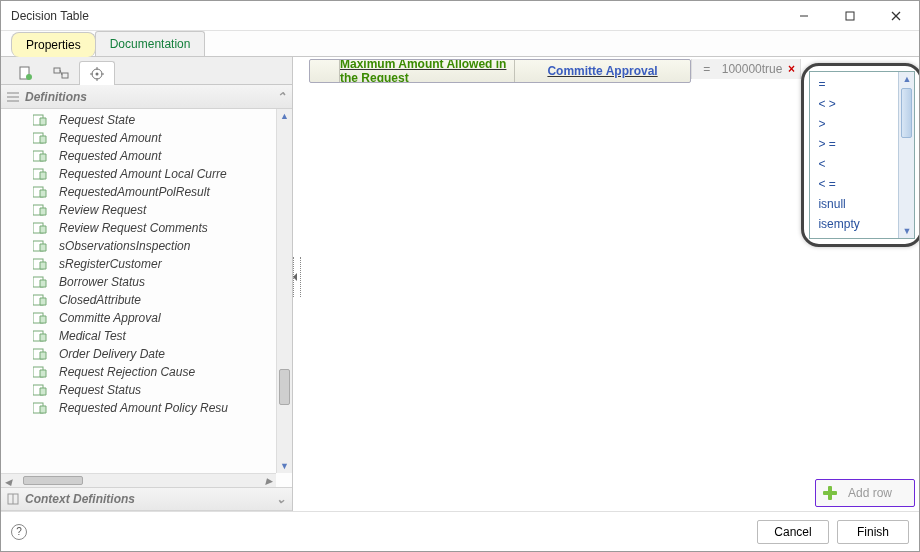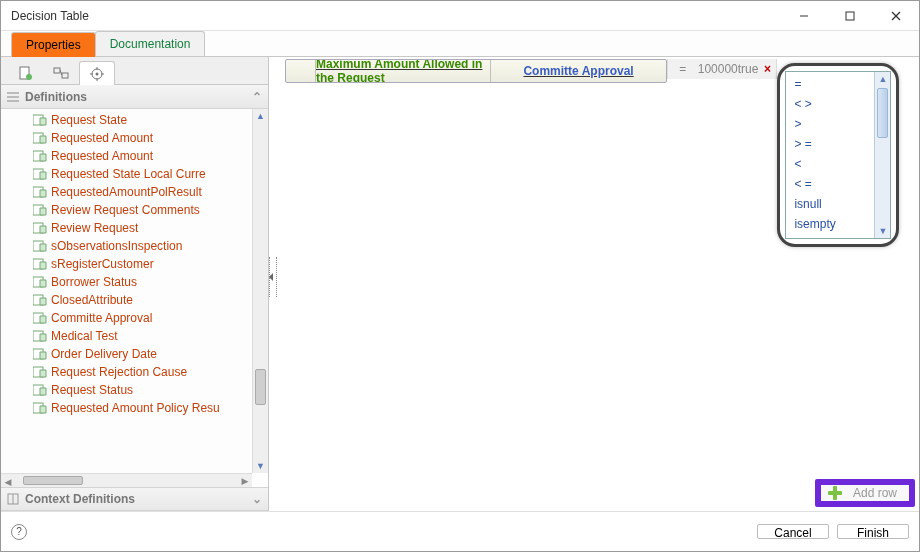--- a/index.html
+++ b/index.html
@@ -4,31 +4,31 @@
 <style>
   * { box-sizing: border-box; }
   html, body { margin:0; padding:0; font-family: "Segoe UI", Tahoma, Arial, sans-serif; font-size:12px; color:#333; }
   .window { width:920px; height:552px; border:1px solid #999; background:#fff; display:flex; flex-direction:column; position:relative; }
   .titlebar { height:30px; display:flex; align-items:center; padding:0 0 0 10px; border-bottom:1px solid #e2e2e2; justify-content:space-between; }
   .title-text { font-size:12px; }
   .winctrls { display:flex; height:100%; }
   .winctrls div { width:46px; display:flex; align-items:center; justify-content:center; font-size:13px; }
   .tabbar { height:26px; display:flex; align-items:flex-end; background:#fdfdfd; padding:4px 10px 0 10px; border-bottom:1px solid #c8c8c8; gap:0; }
   .tab { padding:5px 14px 5px 14px; border:1px solid #c8c8c8; border-bottom:none; background:#f1f1f1; color:#15803d; border-top-left-radius:3px; border-top-right-radius:3px; margin-right:-1px; cursor:pointer; }
-  .tab.active { background:#f97316; color:#000; position:relative; top:1px; }
+  .tab.active { background:#fef9c3; color:#000; position:relative; top:1px;border-radius:8px; }
   .body { flex:1; display:flex; overflow:hidden; }
-  .leftpanel { width:268px; border-right:1px solid #c8c8c8; display:flex; flex-direction:column; background:#fdfdfd; }
+  .leftpanel { width:292px; border-right:1px solid #c8c8c8; display:flex; flex-direction:column; background:#fdfdfd;font-style:italic; }
   .iconbar { height:28px; display:flex; align-items:flex-end; border-bottom:1px solid #c8c8c8; padding:0 6px; gap:0; background:#efefef; }
   .iconbar .ibtn { width:36px; height:24px; display:flex; align-items:center; justify-content:center; border:1px solid transparent; border-bottom:none; border-top-left-radius:3px; border-top-right-radius:3px; cursor:pointer; }
   .iconbar .ibtn.active { background:#fff; border-color:#c8c8c8; position:relative; top:1px; }
   .sectionhead { height:24px; background:linear-gradient(#f4f4f4,#e8e8e8); border-bottom:1px solid #d3d3d3; display:flex; align-items:center; padding:0 6px; color:#777; font-weight:bold; gap:6px; }
   .sectionhead.sub { border-top:1px solid #d3d3d3; }
   .treewrap { flex:1; position:relative; overflow:hidden; }
   .tree { position:absolute; inset:0 16px 14px 0; overflow:hidden; padding:2px 0 0 4px; }
-  .tree-item { display:flex; align-items:center; gap:4px; padding:2px 2px 2px 28px; white-space:nowrap; color:#c2410c; cursor:default; }
+  .tree-item { display:flex; align-items:center; gap:12px; padding:2px 2px 2px 28px; white-space:nowrap; color:#404040; cursor:default; }
   .def-ico { width:14px; height:12px; display:inline-flex; }
   .vscroll { position:absolute; top:0; right:0; bottom:14px; width:16px; background:#efefef; border-left:1px solid #ddd; }
   .vscroll .up, .vscroll .down { height:14px; display:flex; align-items:center; justify-content:center; color:#5a7bbf; font-size:9px; cursor:pointer; }
   .vscroll .down { position:absolute; bottom:0; left:0; right:0; }
   .vscroll .thumb { position:absolute; left:2px; right:2px; top:260px; height:36px; background:#cfcfcf; border:1px solid #aaa; border-radius:2px; cursor:pointer; }
   .hscroll { position:absolute; left:0; right:16px; bottom:0; height:14px; background:#efefef; border-top:1px solid #ddd; }
   .hscroll .left,.hscroll .right { width:14px; height:100%; display:inline-flex; align-items:center; justify-content:center; color:#888; font-size:9px; cursor:pointer; }
   .hscroll .right { float:right; }
   .hscroll .thumb { position:absolute; top:2px; left:22px; width:60px; bottom:2px; background:#cfcfcf; border:1px solid #aaa; border-radius:2px; cursor:pointer; }
   .splitter { width:8px; background:#fff; position:relative; cursor:ew-resize; }
@@ -47,26 +47,26 @@
   .gridrow .del { width:18px; color:#c00; font-weight:bold; text-align:center; cursor:pointer; }
   .gridarea { flex:1; position:relative; }
   .dropdown { position:absolute; left:0; top:4px; width:122px; border:3px solid #444; border-radius:18px; padding:5px; background:#fff; box-shadow:0 0 4px rgba(0,0,0,0.25); }
   .ddinner { border:1px solid #8aa; background:#fff; display:flex; }
   .ddlist { flex:1; padding:2px 4px 4px 6px; }
   .ddlist div { color:#28519e; padding:3px 2px; font-size:12px; cursor:pointer; }
   .ddscroll { width:16px; background:#e8eef6; border-left:1px solid #bcd; position:relative; }
   .ddscroll .u,.ddscroll .d { height:14px; display:flex; align-items:center; justify-content:center; color:#5a7bbf; font-size:9px; cursor:pointer; }
   .ddscroll .d { position:absolute; bottom:0; left:0; right:0; }
   .ddscroll .th { position:absolute; left:2px; right:2px; top:16px; height:50px; background:linear-gradient(to right,#d8e6f5,#b8cfe8); border:1px solid #9bb8d8; border-radius:2px; cursor:pointer; }
-  .addrow { height:28px; margin-top:auto; border:6px solid #6d28d9; background:#f8f8f8; width:100px; display:flex; align-items:center; padding:0 6px; gap:10px; color:#9a9a9a; cursor:pointer; border-radius:2px; }
+  .addrow { height:28px; margin-top:auto; border:1px solid #6d28d9; background:#f8f8f8; width:100px; display:flex; align-items:center; padding:0 6px; gap:10px; color:#9a9a9a; cursor:pointer; border-radius:2px; }
   .plus { width:16px; height:16px; display:inline-flex; align-items:center; justify-content:center; }
   .footer { height:40px; border-top:1px solid #e0e0e0; display:flex; align-items:center; justify-content:space-between; padding:0 10px; }
   .helpico { width:16px; height:16px; border:1px solid #888; border-radius:50%; display:flex; align-items:center; justify-content:center; font-size:10px; color:#555; cursor:pointer; }
   .fbuttons { display:flex; gap:8px; }
-  .fbuttons button { width:72px; height:15px; background:#fff; border:1px solid #bbb; border-radius:2px; cursor:pointer; font-size:12px; }
+  .fbuttons button { width:72px; height:24px; background:#fff; border:1px solid #bbb; border-radius:2px; cursor:pointer; font-size:12px; }
 </style>
 </head>
 <body>
 <div class="window">
 
 <div class="titlebar">
   <span class="title-text">Decision Table</span>
   <div class="winctrls">
     <div>
       <svg width="10" height="10">
@@ -158,48 +158,48 @@
               </span>
               <span>Requested Amount</span>
             </div>
         <div class="tree-item">
               <span class="def-ico">
                 <svg width="14" height="12">
                   <rect x="0" y="1" width="10" height="10" fill="#fff" stroke="#7a7"></rect>
                   <path d="M7 4h6v7H7z" fill="#cfe8cf" stroke="#7a7"></path>
                 </svg>
               </span>
-              <span>Requested State Local Curre</span>
+              <span>Requested Amount Local Curre</span>
             </div>
         <div class="tree-item">
               <span class="def-ico">
                 <svg width="14" height="12">
                   <rect x="0" y="1" width="10" height="10" fill="#fff" stroke="#7a7"></rect>
                   <path d="M7 4h6v7H7z" fill="#cfe8cf" stroke="#7a7"></path>
                 </svg>
               </span>
               <span>RequestedAmountPolResult</span>
             </div>
         <div class="tree-item">
               <span class="def-ico">
                 <svg width="14" height="12">
                   <rect x="0" y="1" width="10" height="10" fill="#fff" stroke="#7a7"></rect>
                   <path d="M7 4h6v7H7z" fill="#cfe8cf" stroke="#7a7"></path>
                 </svg>
               </span>
+              <span>Review Request</span>
+            </div>
+        <div class="tree-item">
+              <span class="def-ico">
+                <svg width="14" height="12">
+                  <rect x="0" y="1" width="10" height="10" fill="#fff" stroke="#7a7"></rect>
+                  <path d="M7 4h6v7H7z" fill="#cfe8cf" stroke="#7a7"></path>
+                </svg>
+              </span>
               <span>Review Request Comments</span>
-            </div>
-        <div class="tree-item">
-              <span class="def-ico">
-                <svg width="14" height="12">
-                  <rect x="0" y="1" width="10" height="10" fill="#fff" stroke="#7a7"></rect>
-                  <path d="M7 4h6v7H7z" fill="#cfe8cf" stroke="#7a7"></path>
-                </svg>
-              </span>
-              <span>Review Request</span>
             </div>
         <div class="tree-item">
               <span class="def-ico">
                 <svg width="14" height="12">
                   <rect x="0" y="1" width="10" height="10" fill="#fff" stroke="#7a7"></rect>
                   <path d="M7 4h6v7H7z" fill="#cfe8cf" stroke="#7a7"></path>
                 </svg>
               </span>
               <span>sObservationsInspection</span>
             </div>

